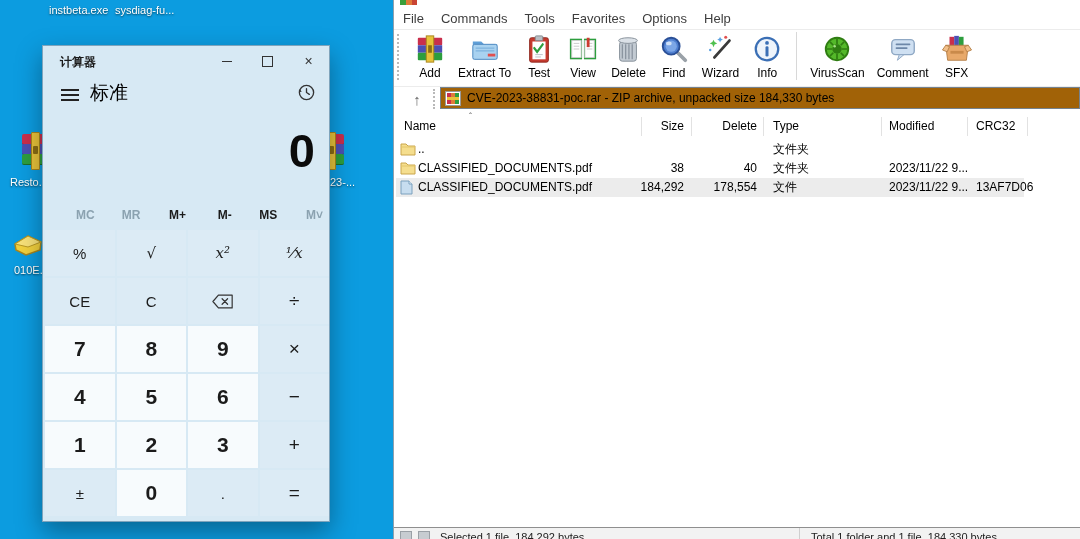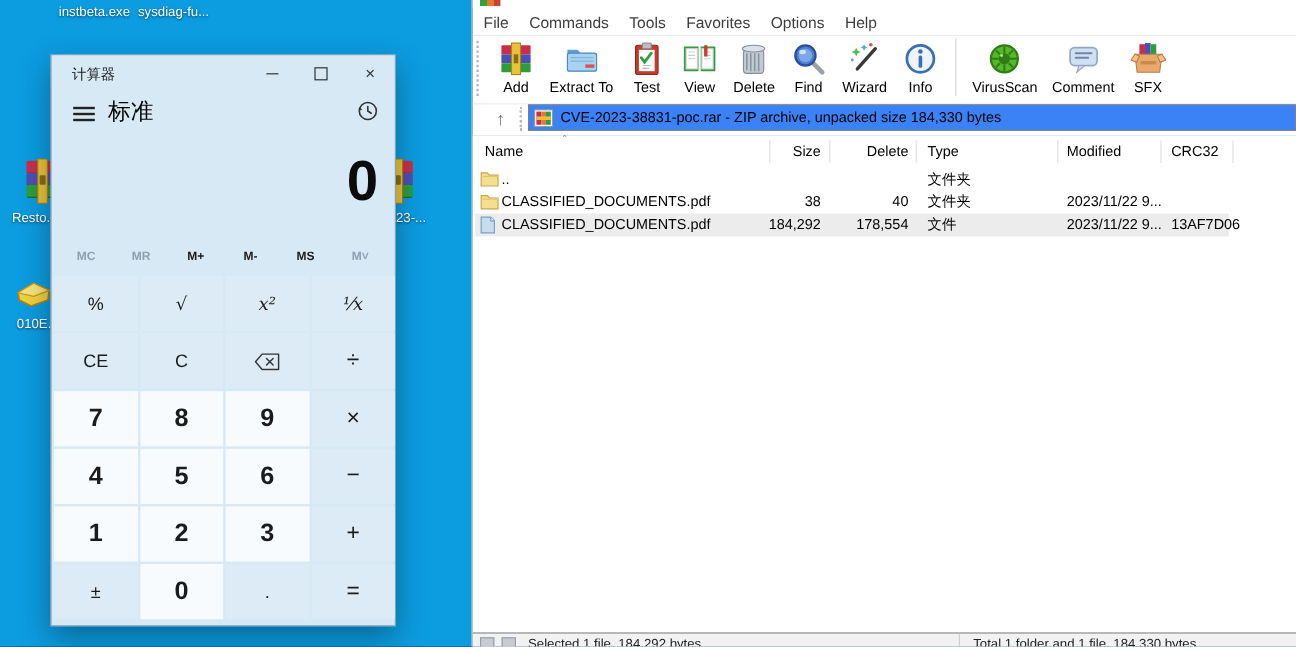--- a/index.html
+++ b/index.html
@@ -22,36 +22,36 @@
   .books .strap{position:absolute;left:9px;top:-2px;width:7px;height:36px;
                 background:#e8c33a;border:1px solid #a8861d;border-radius:1px;}
   .books .buckle{position:absolute;left:11px;top:12px;width:5px;height:8px;
                  background:#8a6d14;border-radius:1px;}
 
   
   .calc{position:absolute;left:42px;top:45px;width:288px;height:477px;z-index:3;
         background:#d7e9f4;border:1px solid rgba(20,80,120,.45);
         box-shadow:0 10px 24px rgba(0,0,0,.35);box-sizing:border-box;}
   .calc-titlebar{position:absolute;left:0;top:0;right:0;height:30px;}
-  .calc-title{position:absolute;left:17px;top:8px;font-size:12px;color:#1b1b1b;}
+  .calc-title{position:absolute;left:17px;top:8px;font-size:12px;color:#1b1b1b;font-weight:bold;}
   .calc-caption{position:absolute;right:0;top:0;display:flex;}
   .capbtn{width:41px;height:30px;display:flex;align-items:center;justify-content:center;}
   .glyph-min{width:10px;height:1px;background:#333;}
   .glyph-max{width:9px;height:9px;border:1px solid #333;}
   .glyph-close{font-size:14px;color:#333;line-height:1;}
   .calc-nav{position:absolute;left:0;top:32px;right:0;height:36px;}
   .hamburger{position:absolute;left:18px;top:11px;width:18px;}
   .hamburger div{height:2px;background:#222;margin-bottom:3px;}
   .calc-mode{position:absolute;left:47px;top:2px;font-size:19px;color:#000;font-weight:500;}
   .hist-icon{position:absolute;right:13px;top:5px;}
   .calc-display{position:absolute;left:0;right:14px;top:74px;height:62px;
         font-size:47px;font-weight:600;color:#0b0b0b;text-align:right;line-height:62px;}
   .mem-row{position:absolute;left:6px;right:6px;top:157px;height:24px;
         display:flex;}
-  .mem-btn{flex:1;text-align:center;font-size:10px;font-weight:700;line-height:24px;color:#1b1b1b;}
+  .mem-btn{flex:1;text-align:right;font-size:12px;font-weight:700;line-height:24px;color:#1b1b1b;}
   .mem-btn.disabled{color:#8ba2b0;font-weight:600;}
   .keys{position:absolute;left:2px;top:184px;width:284px;
         display:grid;grid-template-columns:repeat(4,1fr);
         grid-auto-rows:46px;gap:2px;}
   .key{display:flex;align-items:center;justify-content:center;
        font-size:15px;color:#1b1b1b;cursor:default;}
   .key.num{background:#f7fbfd;font-size:21px;font-weight:600;}
   .key.func{background:#dcebf5;}
   .key.math-it{font-style:italic;font-family:"DejaVu Serif",serif;}
   .key.op{font-size:19px;}
@@ -71,21 +71,21 @@
   .tb-grip{position:absolute;left:3px;top:34px;height:46px;width:2px;}
   .tbtn{display:flex;flex-direction:column;align-items:center;padding:4px 6px 0 6px;}
   .tbtn .ticon{width:32px;height:32px;display:flex;align-items:center;justify-content:center;}
   .tbtn .tlabel{font-size:12px;color:#000;margin-top:1px;white-space:nowrap;}
   .tb-sep{width:1px;background:#d8d8d8;height:48px;margin:3px 7px 0 7px;}
   .wr-addressrow{position:absolute;left:0;top:86px;right:0;height:27px;
           border-bottom:1px solid #9aa4ac;}
   .up-btn{position:absolute;left:12px;top:2px;width:22px;height:22px;
           display:flex;align-items:center;justify-content:center;color:#6b6b6b;font-size:15px;}
   .addr-grip{position:absolute;left:39px;top:3px;height:20px;width:2px;}
-  .addr-combo{position:absolute;left:46px;right:0;top:1px;height:22px;background:#3b82f6;
+  .addr-combo{position:absolute;left:46px;right:0;top:1px;height:22px;background:#a16207;
           border:1px solid #75828e;display:flex;align-items:center;padding-left:4px;box-sizing:border-box;}
   .addr-text{font-size:12px;color:#000;margin-left:6px;white-space:nowrap;}
 
   .wr-list{position:absolute;left:0;top:113px;right:0;bottom:11px;background:#fff;}
   .lh{position:absolute;top:0;height:27px;font-size:12px;color:#000;line-height:27px;}
   .lh-sep{position:absolute;top:4px;height:19px;width:1px;background:#e2e2e2;}
   .sort-caret{position:absolute;left:75px;top:-2px;font-size:9px;color:#666;line-height:10px;}
   .row{position:absolute;left:0;right:0;height:19px;font-size:12px;line-height:19px;color:#000;}
   .row .sel-bg{position:absolute;left:2px;top:0;width:628px;height:19px;background:#ececec;}
   .cell{position:absolute;top:0;white-space:nowrap;}

